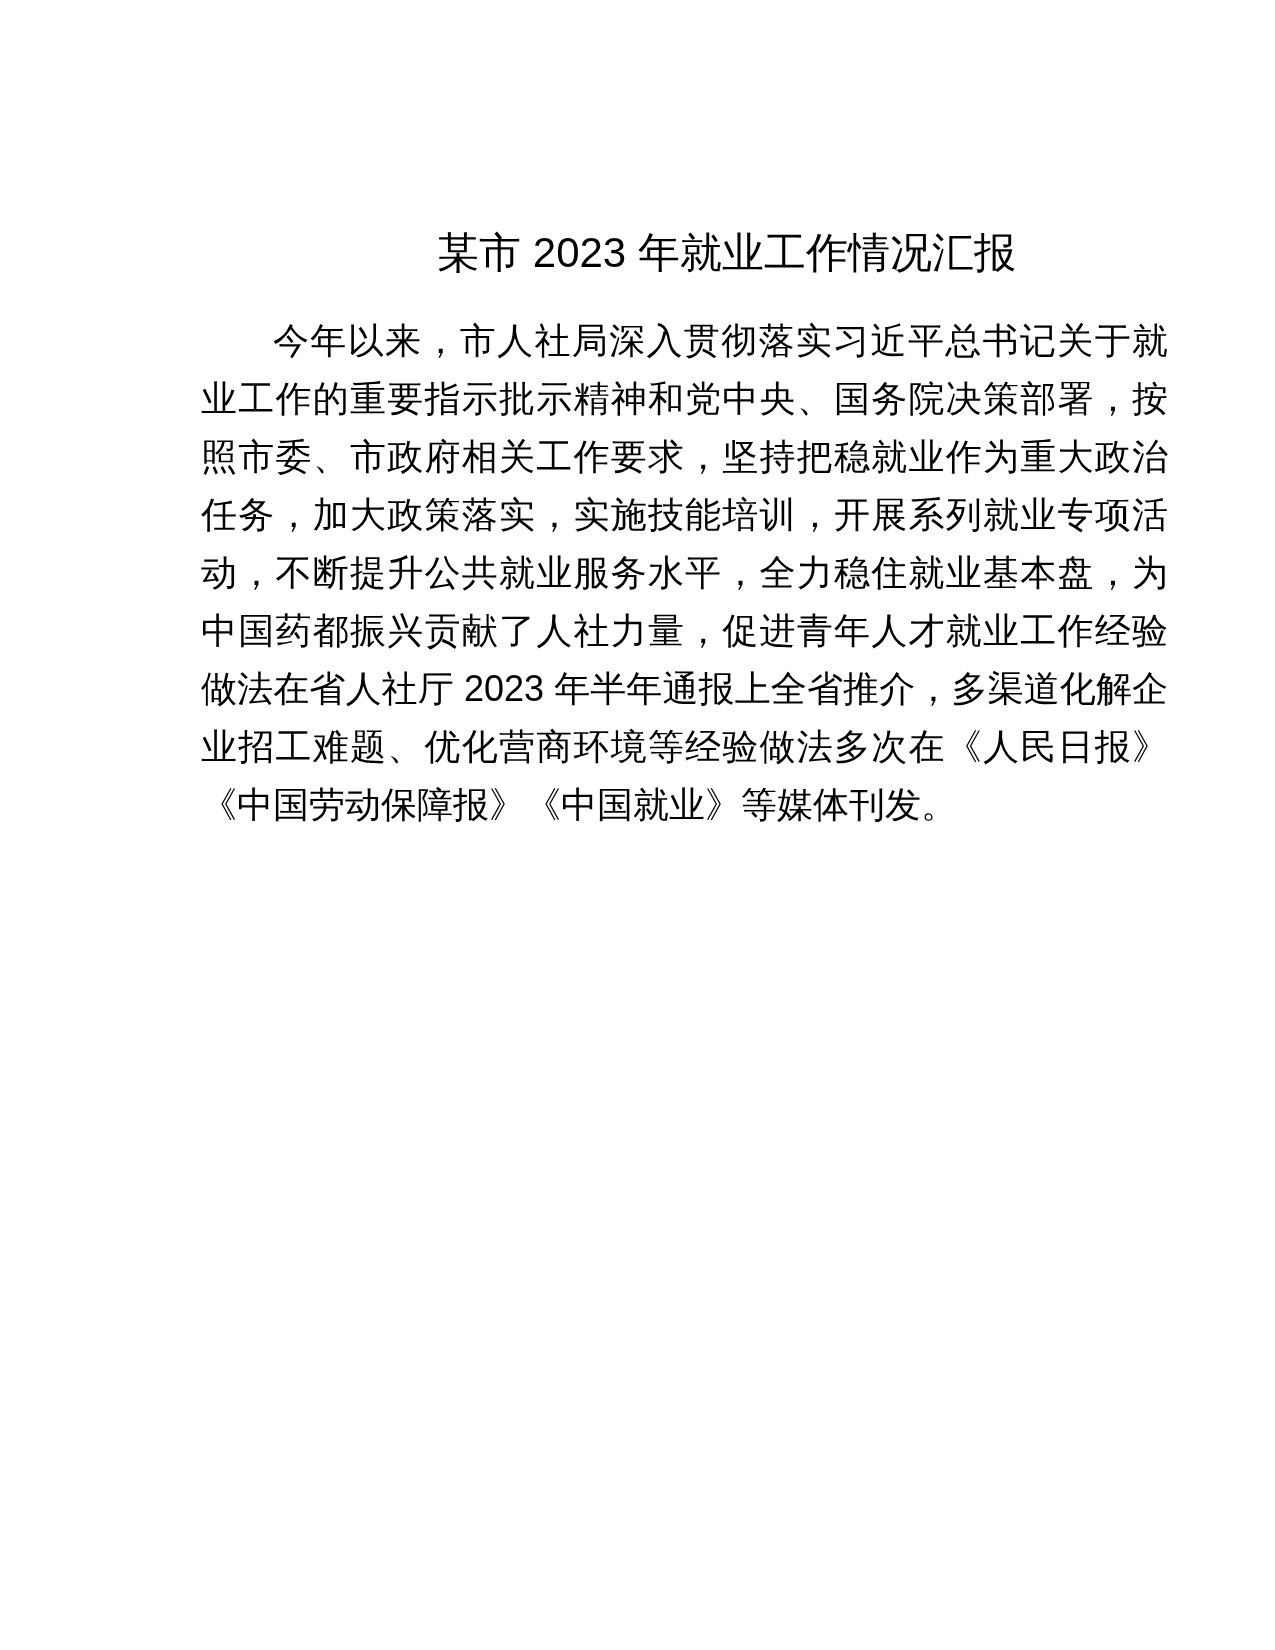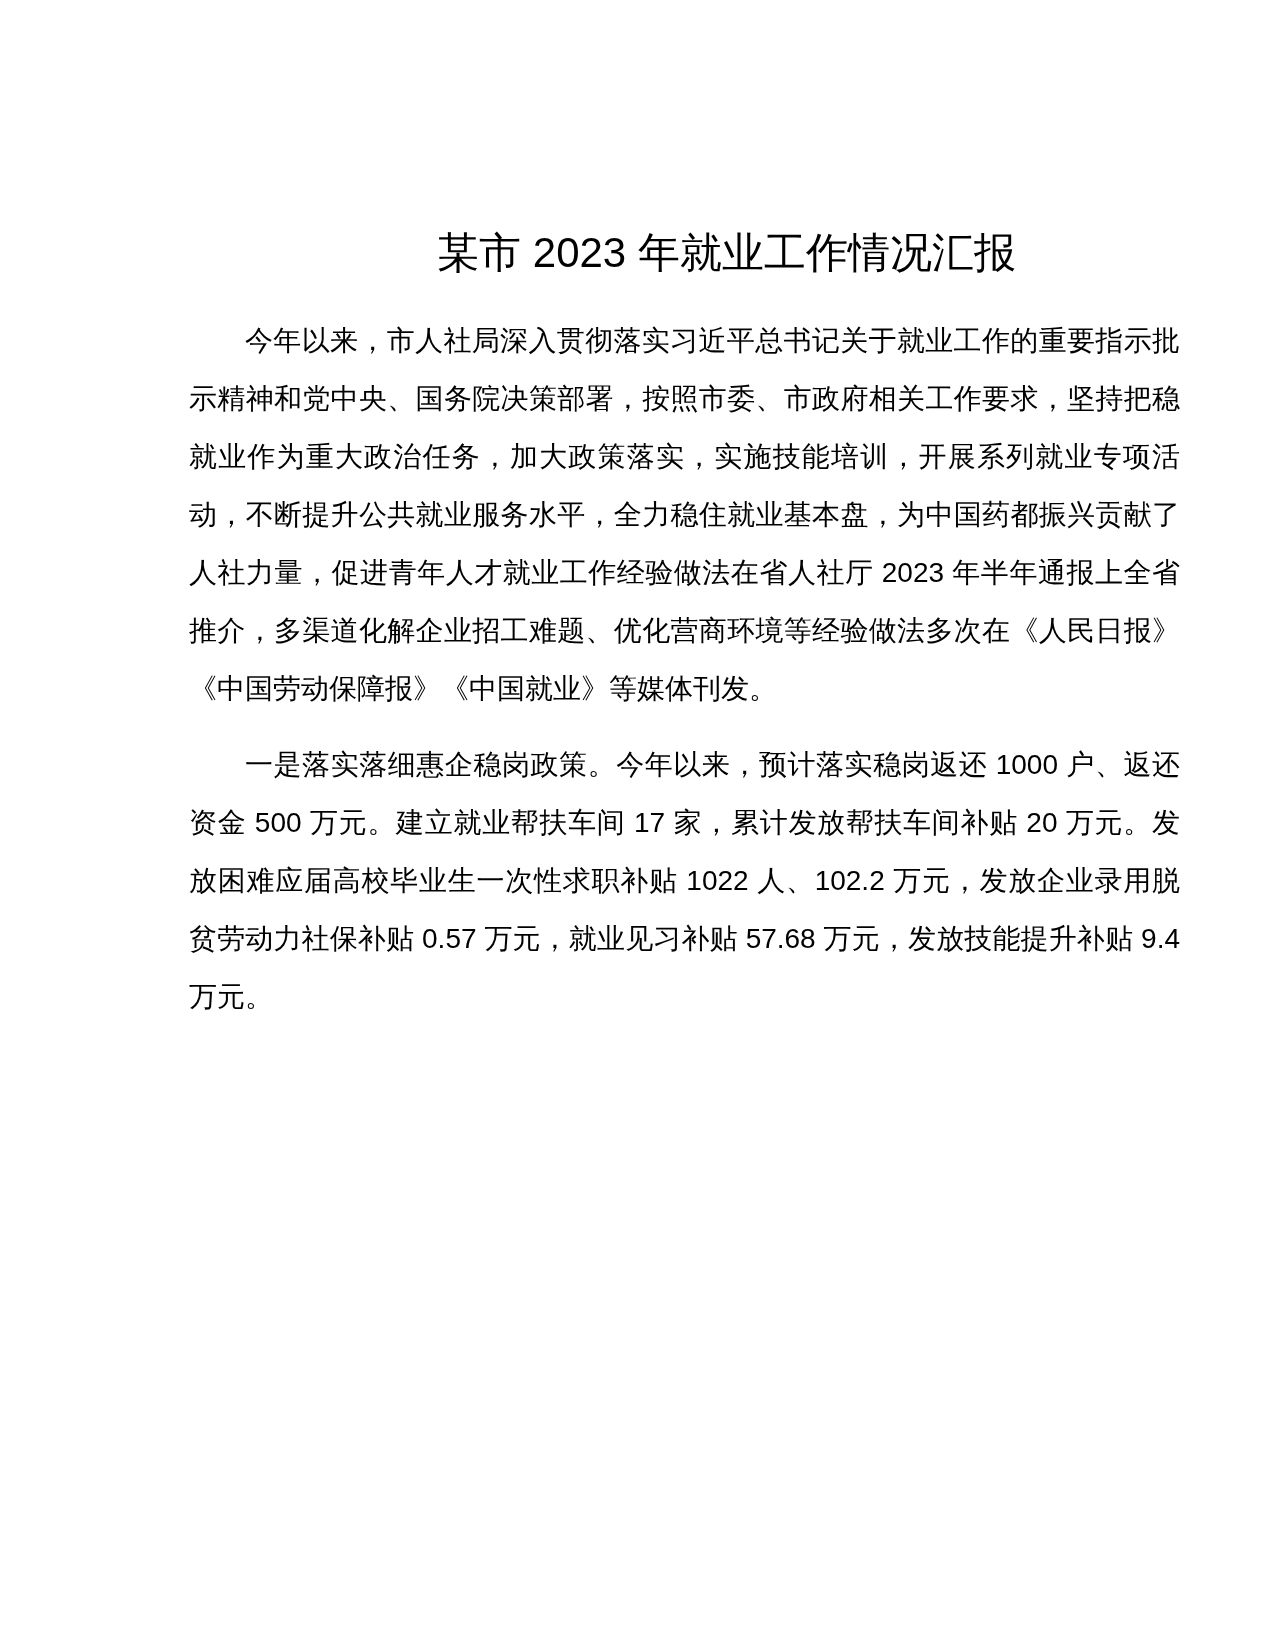--- a/index.html
+++ b/index.html
@@ -21,37 +21,36 @@
   .doc-title {
     font-size: 42px;
     line-height: 82px;
     font-weight: normal;
     text-align: center;
     
     padding-left: 84px;
     margin: 0 0 6px 0;
   }
   .doc-body .para {
-    font-size: 28px;
+    font-size: 36px;
     line-height: 58px;
-    margin: 18px 4px;
+    margin: 18px 16px;
     text-indent: 2em;
     text-align: justify;
     text-justify: inter-ideograph;
   }
   .doc-body .heading {
     font-size: 34px;
     line-height: 58px;
     margin: 18px 0;
     text-indent: 2em;
     font-weight: normal;
   }
 </style>
 </head>
 <body>
 
 <div class="page">
   <h1 class="doc-title">某市 2023 年就业工作情况汇报</h1>
   <div class="doc-body">
       <div class="para">今年以来，市人社局深入贯彻落实习近平总书记关于就业工作的重要指示批示精神和党中央、国务院决策部署，按照市委、市政府相关工作要求，坚持把稳就业作为重大政治任务，加大政策落实，实施技能培训，开展系列就业专项活动，不断提升公共就业服务水平，全力稳住就业基本盘，为中国药都振兴贡献了人社力量，促进青年人才就业工作经验做法在省人社厅 2023 年半年通报上全省推介，多渠道化解企业招工难题、优化营商环境等经验做法多次在《人民日报》《中国劳动保障报》《中国就业》等媒体刊发。</div>
-      <div class="para">一是落实落细惠企稳岗政策。今年以来，预计落实稳岗返还 1000 户、返还资金 500 万元。建立就业帮扶车间 17 家，累计发放帮扶车间补贴 20 万元。发放困难应届高校毕业生一次性求职补贴 1022 人、102.2 万元，发放企业录用脱贫劳动力社保补贴 0.57 万元，就业见习补贴 57.68 万元，发放技能提升补贴 9.4 万元。</div>
     </div>
 </div>
 
 </body></html>

